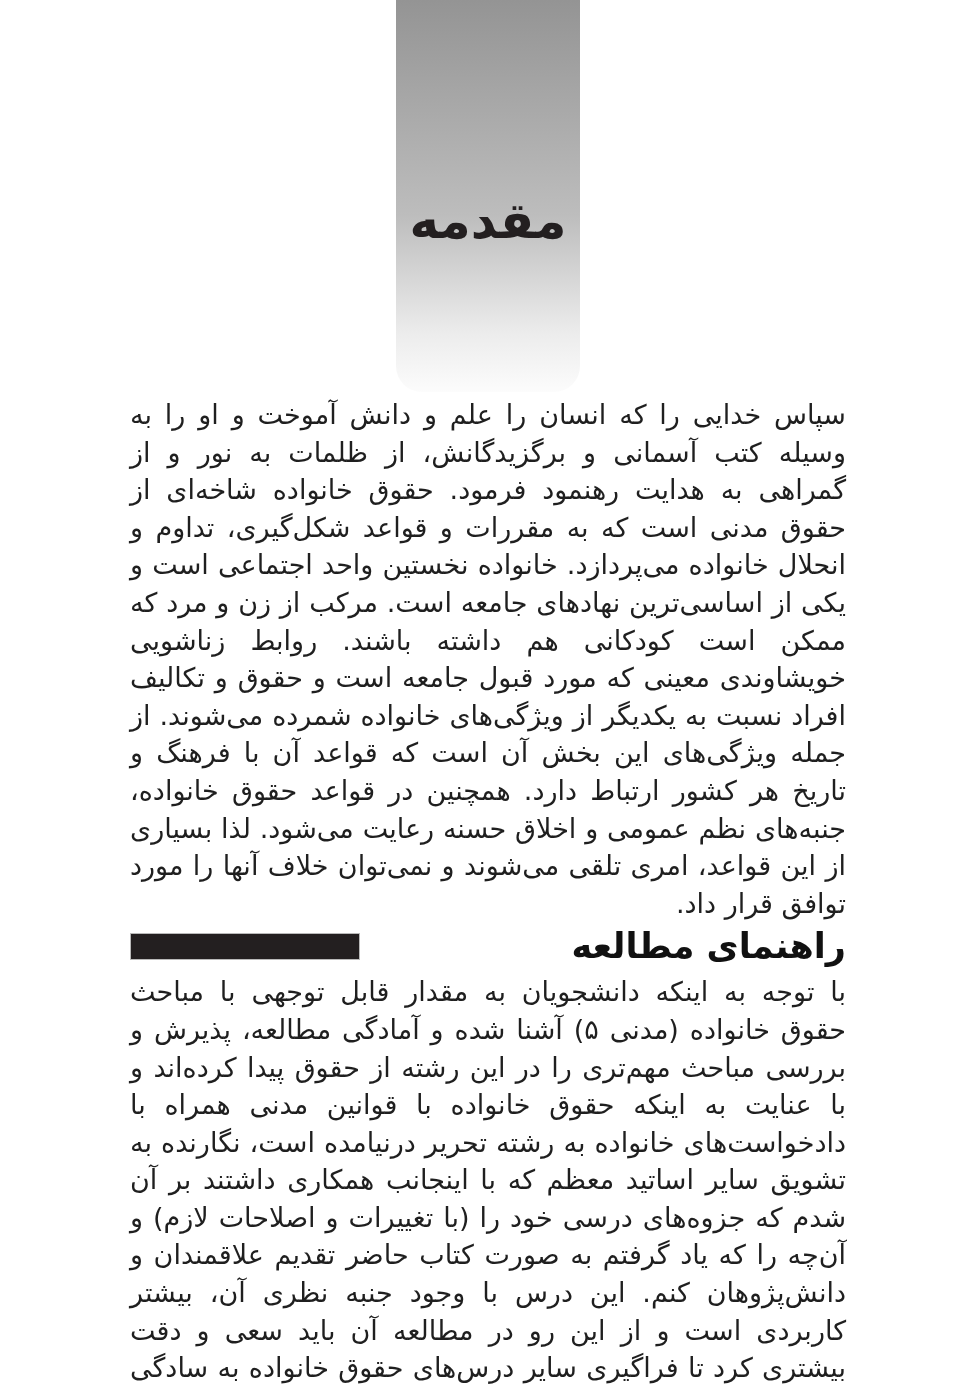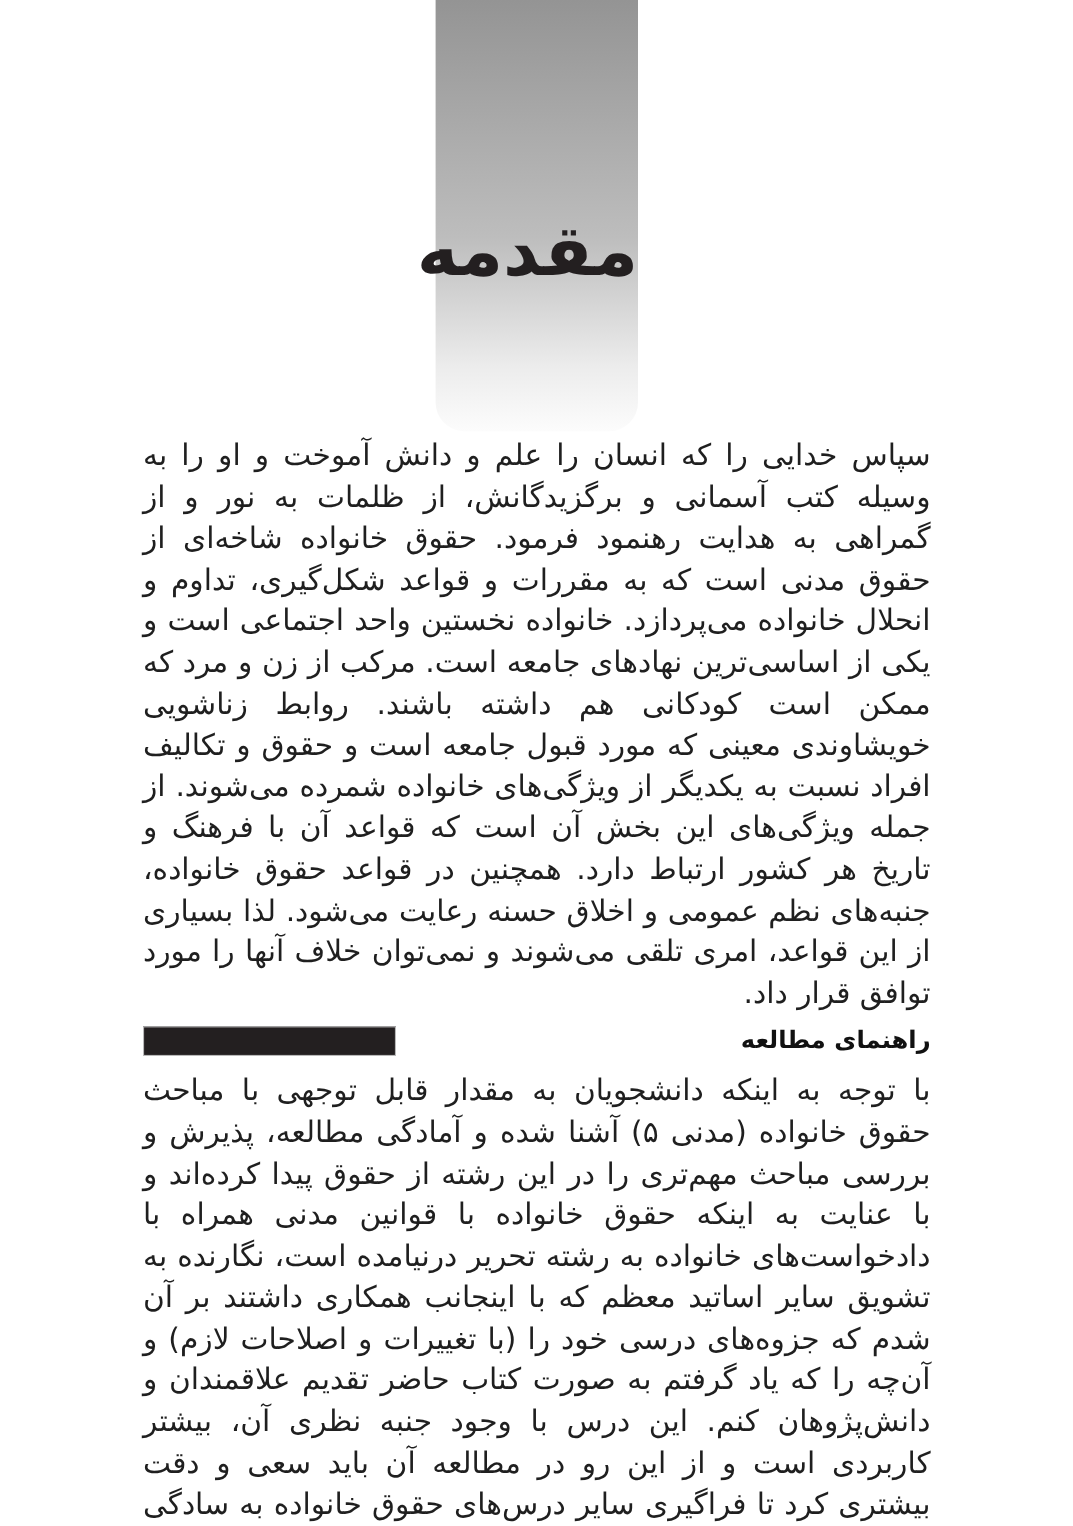--- a/index.html
+++ b/index.html
@@ -22,21 +22,21 @@
     height: 392px;
     background: linear-gradient(180deg, #949494 0%, #bdbdbd 55%, #ececec 85%, #fcfcfc 100%);
     border-radius: 0 0 26px 26px;
   }
   .banner h1 {
     position: absolute;
     top: 192px;
     left: 0;
     width: 100%;
     text-align: center;
-    font-size: 64px;
+    font-size: 50px;
     font-weight: bold;
     color: #231f20;
     letter-spacing: -1px;
   }
 
   
   .content {
     position: absolute;
     top: 396px;
     left: 130px;
@@ -52,21 +52,21 @@
 
   
   .heading-row {
     display: flex;
     align-items: center;
     justify-content: space-between;
     margin: 7px 0 10px 0;
     height: 34px;
   }
   .heading-row h2 {
-    font-size: 22px;
+    font-size: 35px;
     font-weight: bold;
     color: #111111;
     white-space: nowrap;
   }
   .heading-bar {
     width: 230px;
     height: 27px;
     background: #231f20;
     border: 1px solid #b9b9b9;
   }

